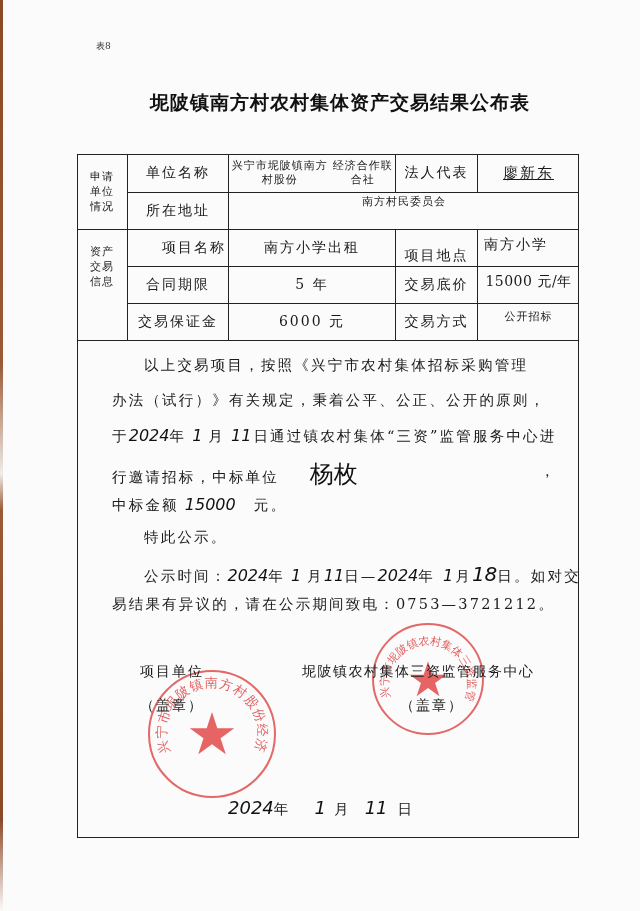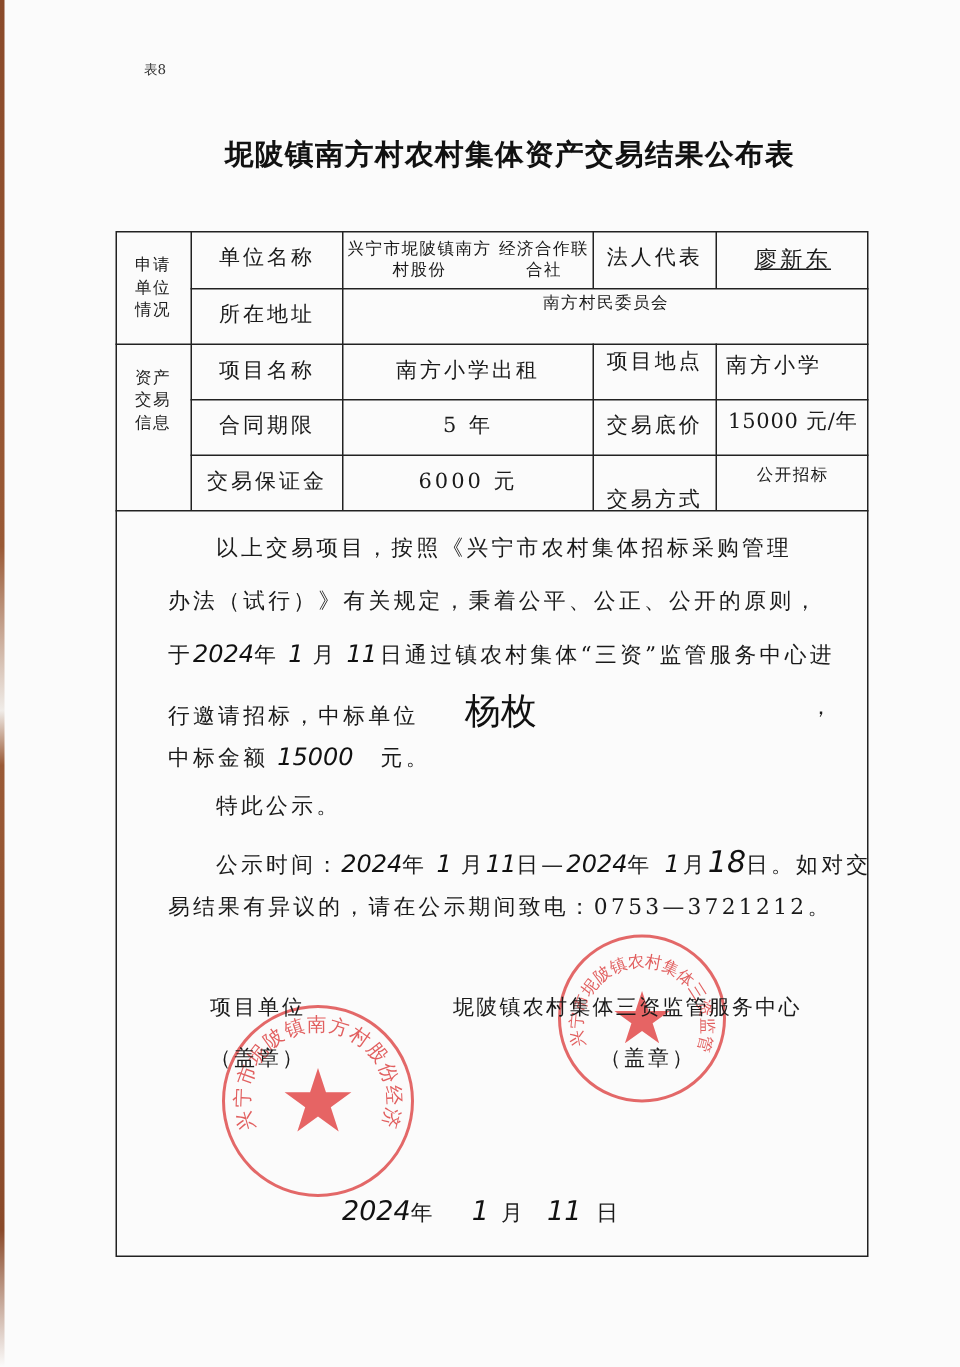--- a/index.html
+++ b/index.html
@@ -92,33 +92,33 @@
 <div class="cell small" style="left:229px; top:154px; width:166px; height:38px; ">
   <span>兴宁市坭陂镇南方村股份</span>
   <span>经济合作联合社</span>
 </div>
 <div class="cell lbl" style="left:396px; top:154px; width:81px; height:38px;">法人代表</div>
 <div class="cell val" style="left:478px; top:154px; width:101px; height:38px; font-size:15px;text-decoration:underline;">廖新东</div>
 
 <div class="cell lbl" style="left:128px; top:193px; width:100px; height:36px;">所在地址</div>
 <div class="cell small" style="left:229px; top:193px; width:350px; height:18px;">南方村民委员会</div>
 
-<div class="cell lbl" style="left:128px; top:230px; width:100px; height:36px;">项目名称</div>
+<div class="cell lbl" style="left:144px; top:230px; width:100px; height:36px;">项目名称</div>
 <div class="cell val" style="left:229px; top:230px; width:166px; height:36px;">南方小学出租</div>
-<div class="cell lbl" style="left:396px; top:224px; width:81px; height:36px;">项目地点</div>
+<div class="cell lbl" style="left:396px; top:238px; width:81px; height:36px;">项目地点</div>
 <div class="cell val" style="left:478px; top:230px; width:101px; height:30px; justify-content:flex-start; padding-left:6px;">南方小学</div>
 
 <div class="cell lbl" style="left:128px; top:267px; width:100px; height:36px;">合同期限</div>
 <div class="cell val" style="left:229px; top:267px; width:166px; height:36px;">5 年</div>
 <div class="cell lbl" style="left:396px; top:267px; width:81px; height:36px;">交易底价</div>
 <div class="cell val" style="left:478px; top:267px; width:101px; height:30px; letter-spacing:0.5px;">15000 元/年</div>
 
 <div class="cell lbl" style="left:128px; top:304px; width:100px; height:36px;">交易保证金</div>
 <div class="cell val" style="left:229px; top:304px; width:166px; height:36px;">6000 元</div>
-<div class="cell lbl" style="left:396px; top:316px; width:81px; height:36px;">交易方式</div>
+<div class="cell lbl" style="left:396px; top:304px; width:81px; height:36px;">交易方式</div>
 <div class="cell small" style="left:478px; top:304px; width:101px; height:26px;">公开招标</div>
 
 <div class="para" style="left:144px; top:356px;">以上交易项目，按照《兴宁市农村集体招标采购管理</div>
 <div class="para" style="top:391px;">办法（试行）》有关规定，秉着公平、公正、公开的原则，</div>
 <div class="para" style="top:426px;">
   <span>于</span><span class="hand">2024</span><span>年</span><span class="hand" style="margin:0 6px;">1</span><span>月</span><span class="hand" style="margin:0 2px 0 6px;">11</span><span>日通过镇农村集体“三资”监管服务中心进</span>
 </div>
 <div class="para" style="top:458px;">
   <span>行邀请招标，中标单位</span>
   <span class="hand hand-big" style="margin-left:24px;">杨枚</span>

